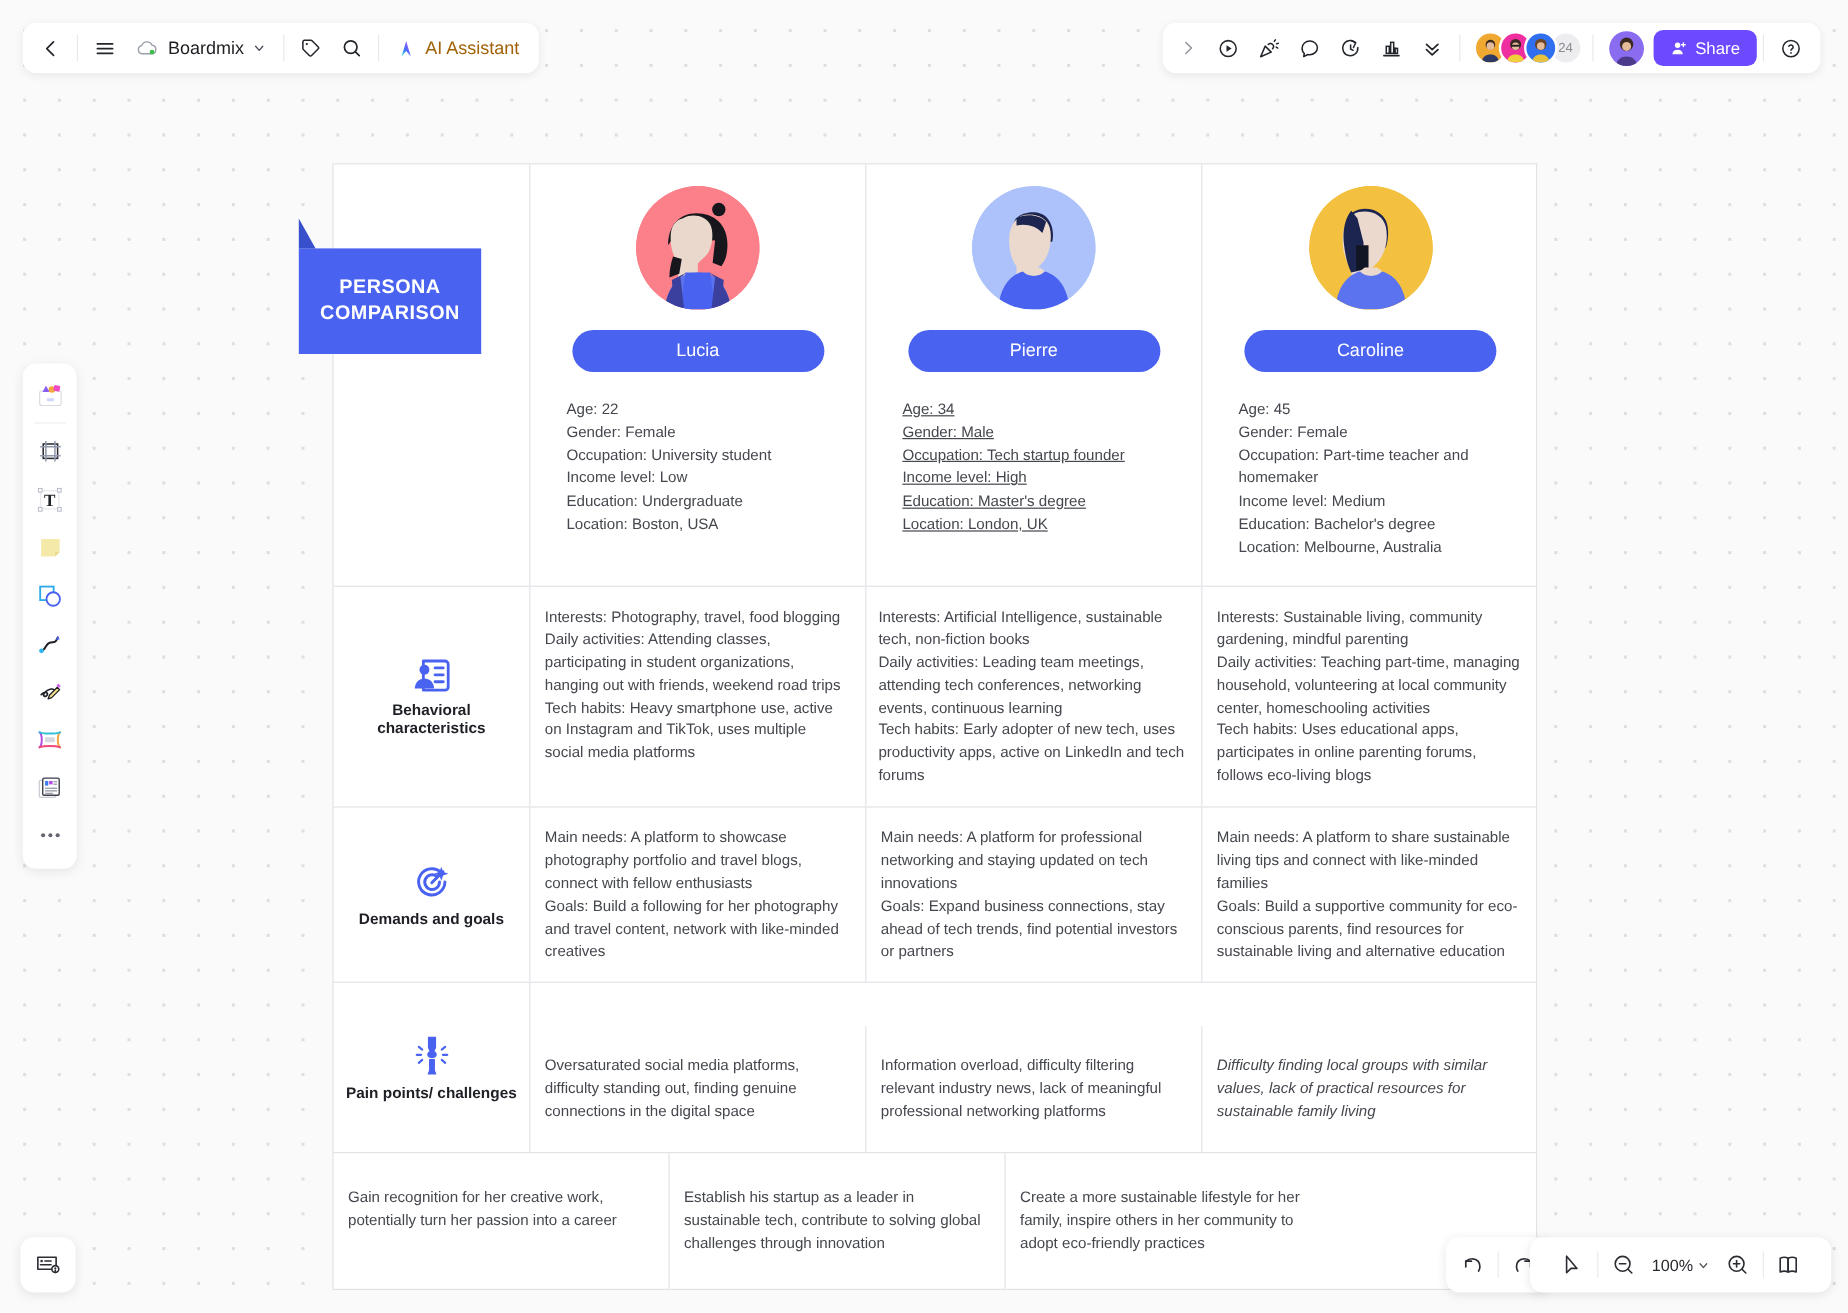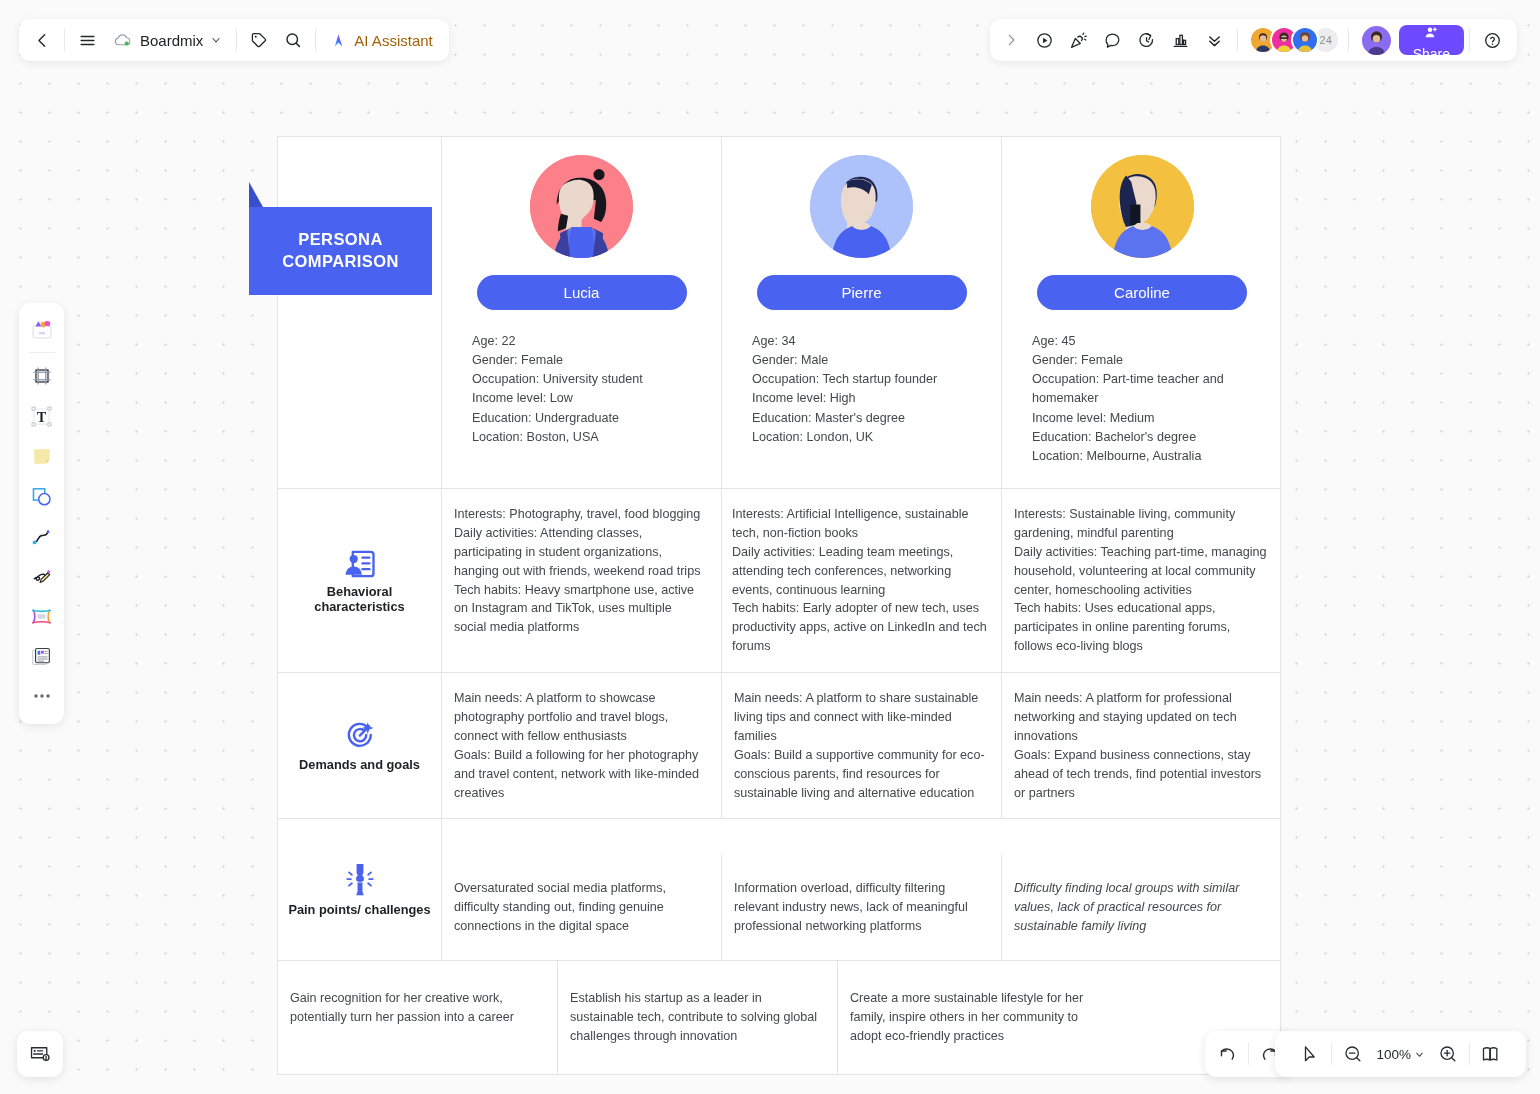--- a/index.html
+++ b/index.html
@@ -69,21 +69,20 @@
   .me-av {
     width: 29px; height: 29px; border-radius: 50%;
     overflow: hidden; margin: 0 8px; cursor: pointer; position: relative;
   }
   .share-btn {
     display: flex; align-items: center; gap: 6px;
     background: #6d4aff; color: #fff;
     font-size: 14px; height: 30px; padding: 0 14px;
     border-radius: 8px; border: none; cursor: pointer;
     font-family: "Liberation Sans", sans-serif;
-    flex-direction: column;
   }
 
   
   .left-toolbar {
     position: absolute; left: 19px; top: 303px;
     width: 45px;
     background: #ffffff;
     border-radius: 11px;
     box-shadow: 0 2px 10px rgba(0,0,0,.09);
     padding: 6px 0 8px;
@@ -147,21 +146,21 @@
   .tcell:last-child { border-right: none; }
   .c-label { width: 164px; flex: 0 0 164px; }
   .c-p { width: 280px; flex: 0 0 280px; }
 
   
   .head-row .c-label { position: relative; }
   .head-row .tcell { padding: 0; }
   .persona-flag {
     position: absolute;
     left: -29px; top: 70px;
-    width: 183px;
+    width: 152px;
     background: #4a62f0;
     color: #fff;
     text-align: center;
     font-weight: 700;
     font-size: 16.5px;
     line-height: 1.32;
     letter-spacing: .4px;
     padding: 22px 6px 22px;
   }
   .persona-flag::before {
@@ -511,21 +510,21 @@
           <svg width="103" height="103" viewBox="0 0 100 100">
             <circle cx="50" cy="50" r="50" fill="#adc2fb"></circle>
             <path d="M35 27c6-7 20-8 26-1 5 6 5 14 4 19l-6 2-2-8-20-3-3 7-3-4z" fill="#1c2450"></path>
             <path d="M40 24c10-3 21 1 23 10 2 8 0 18-3 24-2 4-5 6-8 9v9c0 3-4 5-8 5s-8-2-8-5v-11c-4-5-6-13-6-21 0-10 4-17 10-20z" fill="#ead9cc"></path>
             <path d="M36 26c7-4 19-3 24 3l-3 9c-5-6-14-8-21-6z" fill="#1c2450"></path>
             <path d="M50 68c16 0 27 10 29 32H21c2-22 13-32 29-32z" fill="#4a62f0"></path>
             <path d="M41 69c4 5 14 5 18 0l-4-3h-10z" fill="#ead9cc"></path>
           </svg>
         </div>
         <div class="name-pill">Pierre</div>
-        <div class="facts" style="white-space:pre-line;">Age: 34
+        <div class="facts" style="white-space:pre-line;text-decoration:underline;">Age: 34
 Gender: Male
 Occupation: Tech startup founder
 Income level: High
 Education: Master's degree
 Location: London, UK</div>
       </div>
     </div>
 
     <div class="tcell c-p">
       <div class="persona-head">
@@ -583,24 +582,24 @@
           <path d="M25.8 8.4A11.6 11.6 0 1 0 29.4 17" stroke="#4a62f0" stroke-width="2.6" stroke-linecap="round"></path>
           <path d="M22.4 12.2A6.5 6.5 0 1 0 24.6 17" stroke="#4a62f0" stroke-width="2.6" stroke-linecap="round"></path>
           <path d="M17.8 17.6 27.6 7.8" stroke="#4a62f0" stroke-width="2.6" stroke-linecap="round"></path>
           <path d="M26.2 3.4l1.6 4.6 4.6 1.6-4.6 1.6-1.6 4.6-1.6-4.6-4.6-1.6 4.6-1.6z" fill="#4a62f0"></path>
         </svg>
       </span>
       <span class="lbl-text">Demands and goals</span>
     </div>
     <div class="tcell c-p body-text" style="white-space:pre-line;">Main needs: A platform to showcase photography portfolio and travel blogs, connect with fellow enthusiasts
 Goals: Build a following for her photography and travel content, network with like-minded creatives</div>
+    <div class="tcell c-p body-text" style="white-space:pre-line;">Main needs: A platform for professional networking and staying updated on tech innovations
+Goals: Expand business connections, stay ahead of tech trends, find potential investors or partners</div>
     <div class="tcell c-p body-text" style="white-space:pre-line;">Main needs: A platform to share sustainable living tips and connect with like-minded families
 Goals: Build a supportive community for eco-conscious parents, find resources for sustainable living and alternative education</div>
-    <div class="tcell c-p body-text" style="white-space:pre-line;">Main needs: A platform for professional networking and staying updated on tech innovations
-Goals: Expand business connections, stay ahead of tech trends, find potential investors or partners</div>
   </div>
 
   <div class="trow r-pain">
     <div class="tcell c-label label-cell">
       <span>
         <svg width="32" height="36" viewBox="0 0 32 38" fill="none">
           <path d="M12.4 2h7.2v9.2c0 1.4-1.2 2.2-1.2 3.6h-4.8c0-1.4-1.2-2.2-1.2-3.6z" fill="#4a62f0"></path>
           <ellipse cx="16" cy="17.6" rx="4.2" ry="3.4" fill="#4a62f0"></ellipse>
           <path d="M13.4 21.6h5.2v9.4c0 1.6 1.2 2.4 1.2 4.2h-7.6c0-1.8 1.2-2.6 1.2-4.2z" fill="#4a62f0"></path>
           <g stroke="#4a62f0" stroke-width="1.9" stroke-linecap="round">

